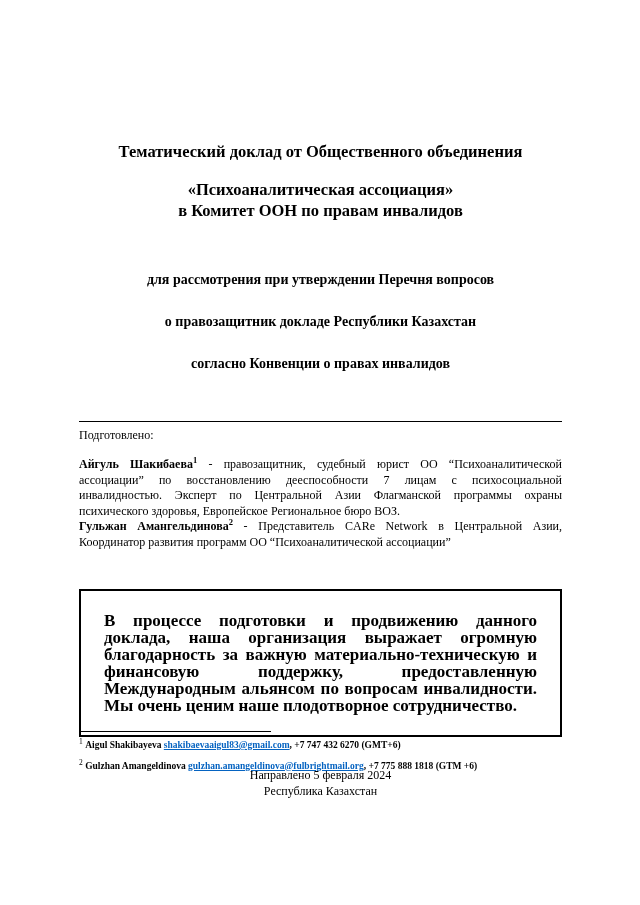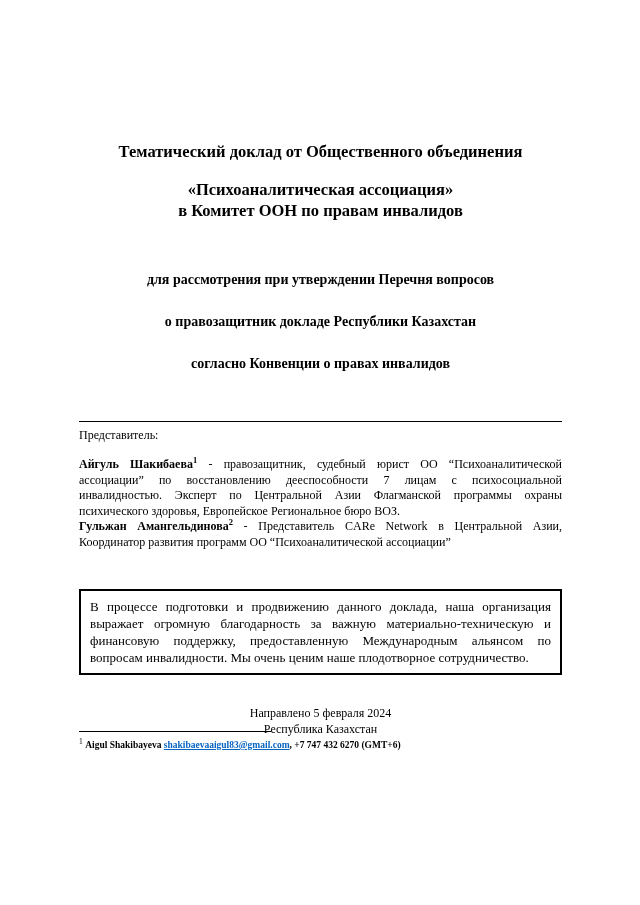--- a/index.html
+++ b/index.html
@@ -26,21 +26,21 @@
   .rule { border: none; border-top: 1px solid #000; margin: 42px 0 0 0; height: 0; }
 
   .prepared { margin: 6px 0 0 0; font-size: 12px; line-height: 15px; }
 
   .authors { margin-top: 14px; }
   .author-par { margin: 0; font-size: 12px; line-height: 15.5px; text-align: justify; }
   .bold { font-weight: 700; }
   sup.ref { font-size: 8.5px; line-height: 0; }
 
   .ack-box { margin-top: 39px; border: 2px solid #000; padding: 7px 9px; }
-  .ack-text { margin: 0; font-size: 13px; font-weight: 400; line-height: 17px; text-align: justify; }
+  .ack-text { margin: 14px; font-size: 17px; font-weight: 700; line-height: 17px; text-align: justify; }
 
   .sent-block { margin-top: 31px; text-align: center; }
   .sent-line { margin: 0; font-size: 12px; line-height: 15.5px; }
 
   .footnotes { position: absolute; left: 79px; right: 70px; top: 731px; }
   .fn-sep { width: 192px; border-top: 1px solid #000; margin: 0 0 7px 0; }
   .footnote { margin: 0 0 8px 0; font-size: 9.5px; line-height: 12.5px; }
   .footnote sup { font-size: 7.5px; line-height: 0; }
   .fn-bold { font-weight: 700; }
   .fn-link { color: #0563c1; text-decoration: underline; font-weight: 700; cursor: pointer; }
@@ -58,35 +58,36 @@
     </div>
 
     <div class="subtitle-block">
       <p class="subtitle-line">для рассмотрения при утверждении Перечня вопросов</p>
       <p class="subtitle-line">о правозащитник докладе Республики Казахстан</p>
       <p class="subtitle-line">согласно Конвенции о правах инвалидов</p>
     </div>
 
     <hr class="rule">
 
-    <p class="prepared">Представитель:</p>
+    <p class="prepared">Подготовлено:</p>
 
     <div class="authors">
       <p class="author-par"><span class="bold">Айгуль Шакибаева</span><sup class="ref bold">1</sup><span> - правозащитник, судебный юрист ОО “Психоаналитической ассоциации” по восстановлению дееспособности 7 лицам с психосоциальной инвалидностью. Эксперт по Центральной Азии Флагманской программы охраны психического здоровья, Европейское Региональное бюро ВОЗ.</span></p>
       <p class="author-par"><span class="bold">Гульжан Амангельдинова</span><sup class="ref bold">2</sup><span> - Представитель CARe Network в Центральной Азии, Координатор развития программ ОО “Психоаналитической ассоциации”</span></p>
     </div>
 
     <div class="ack-box">
       <p class="ack-text">В процессе подготовки и продвижению данного доклада, наша организация выражает огромную благодарность за важную материально-техническую и финансовую поддержку, предоставленную Международным альянсом по вопросам инвалидности. Мы очень ценим наше плодотворное сотрудничество.</p>
     </div>
 
     <div class="sent-block">
       <p class="sent-line">Направлено 5 февраля 2024</p>
       <p class="sent-line">Республика Казахстан</p>
     </div>
 
   </div>
 
   <div class="footnotes">
     <div class="fn-sep"></div>
     <p class="footnote"><sup>1</sup> <span class="fn-bold">Aigul Shakibayeva </span><a class="fn-link" href="#">shakibaevaaigul83@gmail.com</a><span class="fn-bold">, +7 747 432 6270 (GMT+6)</span></p>
+    <p class="footnote"><sup>2</sup> <span class="fn-bold">Gulzhan Amangeldinova </span><a class="fn-link" href="#">gulzhan.amangeldinova@fulbrightmail.org</a><span class="fn-bold">, +7 775 888 1818 (GTM +6)</span></p>
   </div>
 </div>
 
 </body></html>

